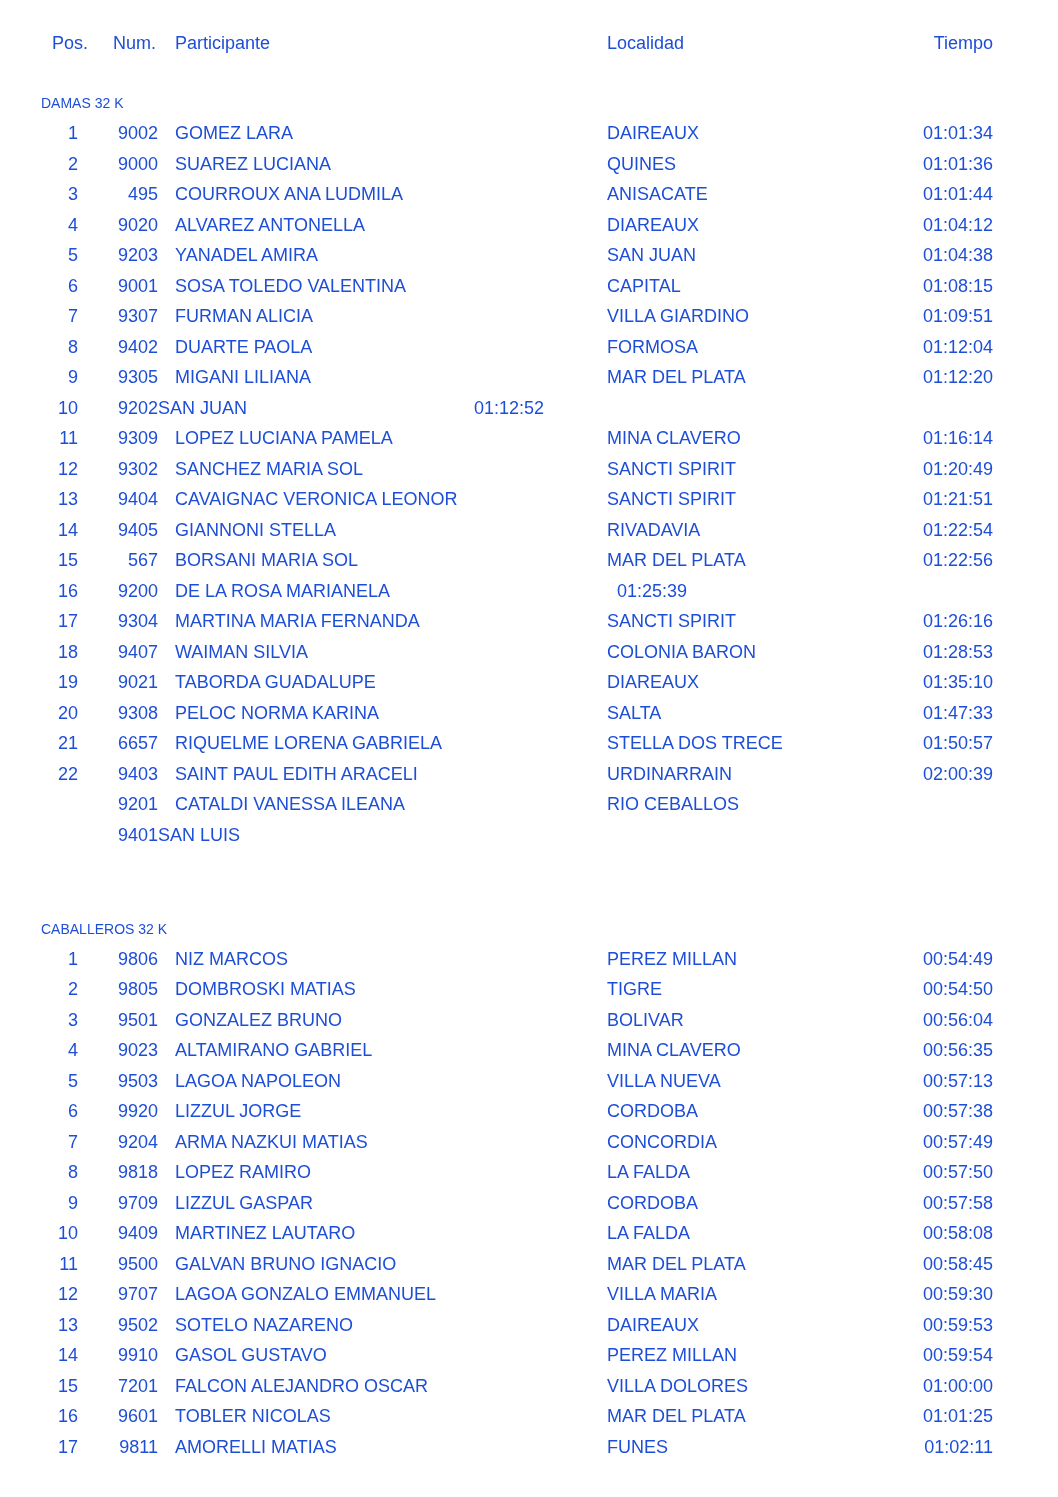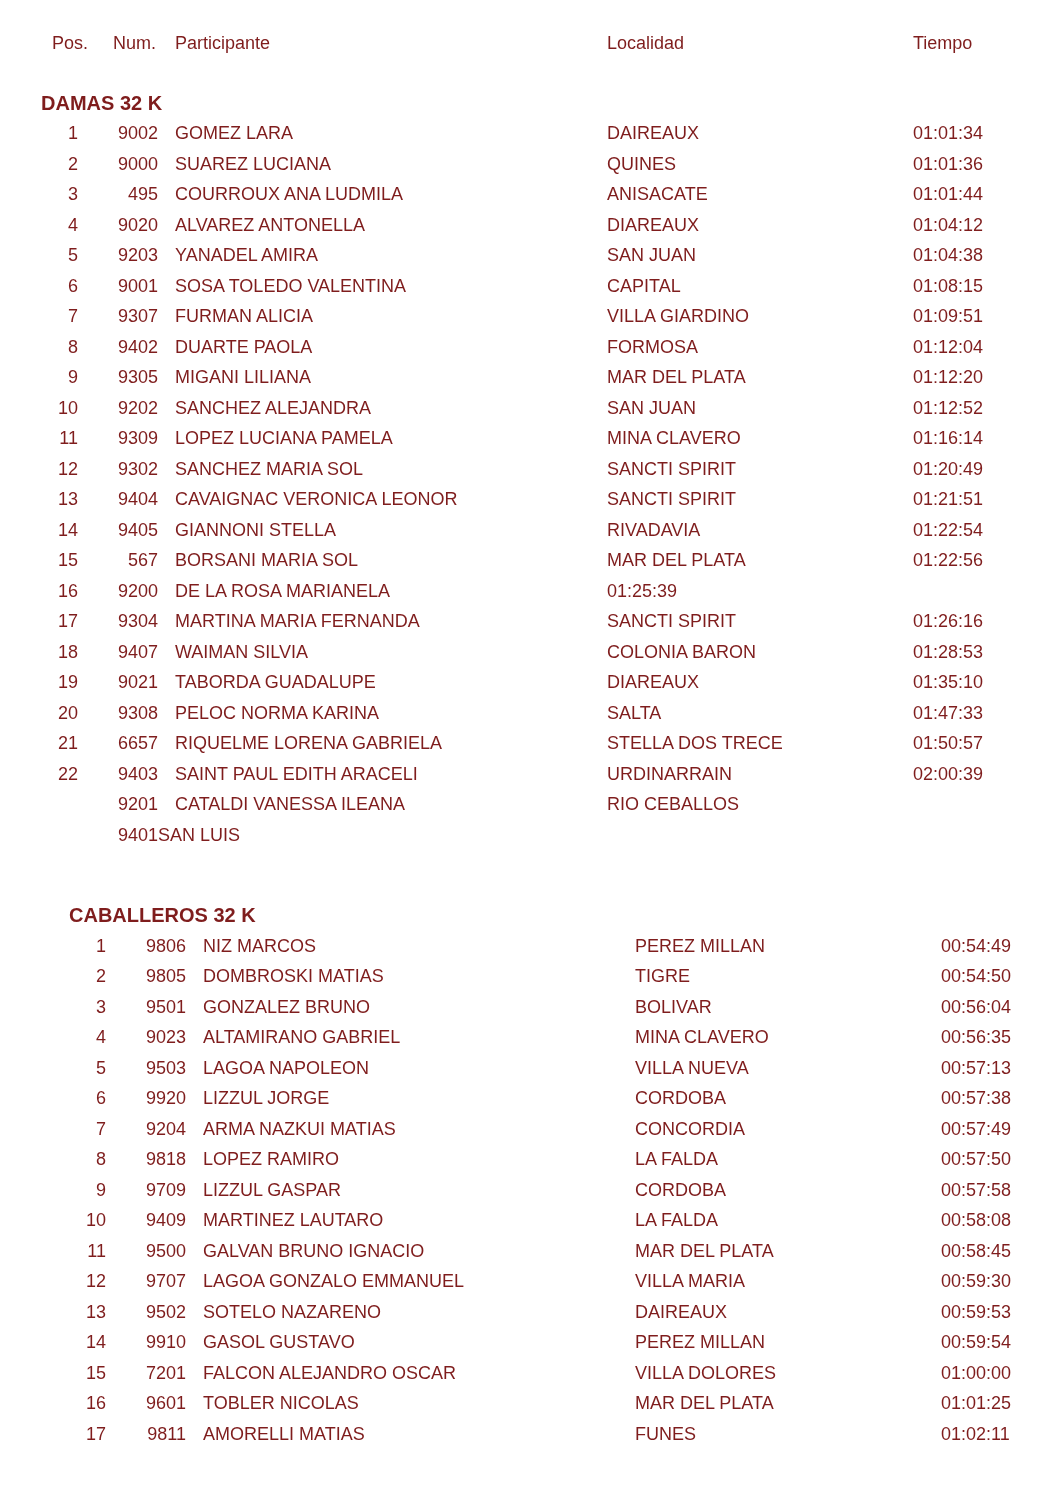--- a/index.html
+++ b/index.html
@@ -5,56 +5,56 @@
   html, body {
     margin: 0;
     padding: 0;
     background: #ffffff;
   }
   .page {
     position: relative;
     width: 1058px;
     height: 1497px;
     background: #ffffff;
-    color: #7f1d1d;
+    color: #1d4ed8;
     font-family: "Liberation Sans", "DejaVu Sans", sans-serif;
     font-size: 18px;
     font-weight: 400;
     overflow: hidden;
   }
   .content {
     padding-top: 28px;
   }
   .row {
     display: flex;
     height: 30.5px;
     align-items: center;
     white-space: nowrap;
   }
   .c { flex: 0 0 auto; box-sizing: border-box; }
   .c.pos     { width: 78px;  text-align: right; }
   .c.num     { width: 80px;  text-align: right; }
   .c.part    { width: 449px; padding-left: 17px; }
   .c.loc     { width: 306px; }
-  .c.tiempo  { width: 80px;  }
+  .c.tiempo  { width: 80px;  text-align: right; }
 
   .row.header .pos { text-align: left; padding-left: 52px; }
   .row.header .num { text-align: left; padding-left: 35px; }
 
   .sections { margin-top: 29.5px; }
   .section-title {
     margin: 0;
     padding-left: 41px;
     height: 30.5px;
     display: flex;
     align-items: center;
-    font-size: 20px;
-    font-weight: 700;
+    font-size: 14px;
+    font-weight: 400;
   }
-  .section + .section { margin-top: 50px; padding-left: 28px; }
+  .section + .section { margin-top: 63px; }
 </style>
 </head>
 <body>
 
 <div class="page">
   <div class="content">
 
     <div class="row header">
       <div class="c pos">Pos.</div>
       <div class="c num">Num.</div>
@@ -135,21 +135,20 @@
     <div class="c pos">9</div>
     <div class="c num">9305</div>
     <div class="c part">MIGANI LILIANA</div>
     <div class="c loc">MAR DEL PLATA</div>
     <div class="c tiempo">01:12:20</div>
   </div>
 
   <div class="row data">
     <div class="c pos">10</div>
     <div class="c num">9202</div>
-    <div class="c part">SANCHEZ ALEJANDRA</div>
     <div class="c loc">SAN JUAN</div>
     <div class="c tiempo">01:12:52</div>
   </div>
 
   <div class="row data">
     <div class="c pos">11</div>
     <div class="c num">9309</div>
     <div class="c part">LOPEZ LUCIANA PAMELA</div>
     <div class="c loc">MINA CLAVERO</div>
     <div class="c tiempo">01:16:14</div>

